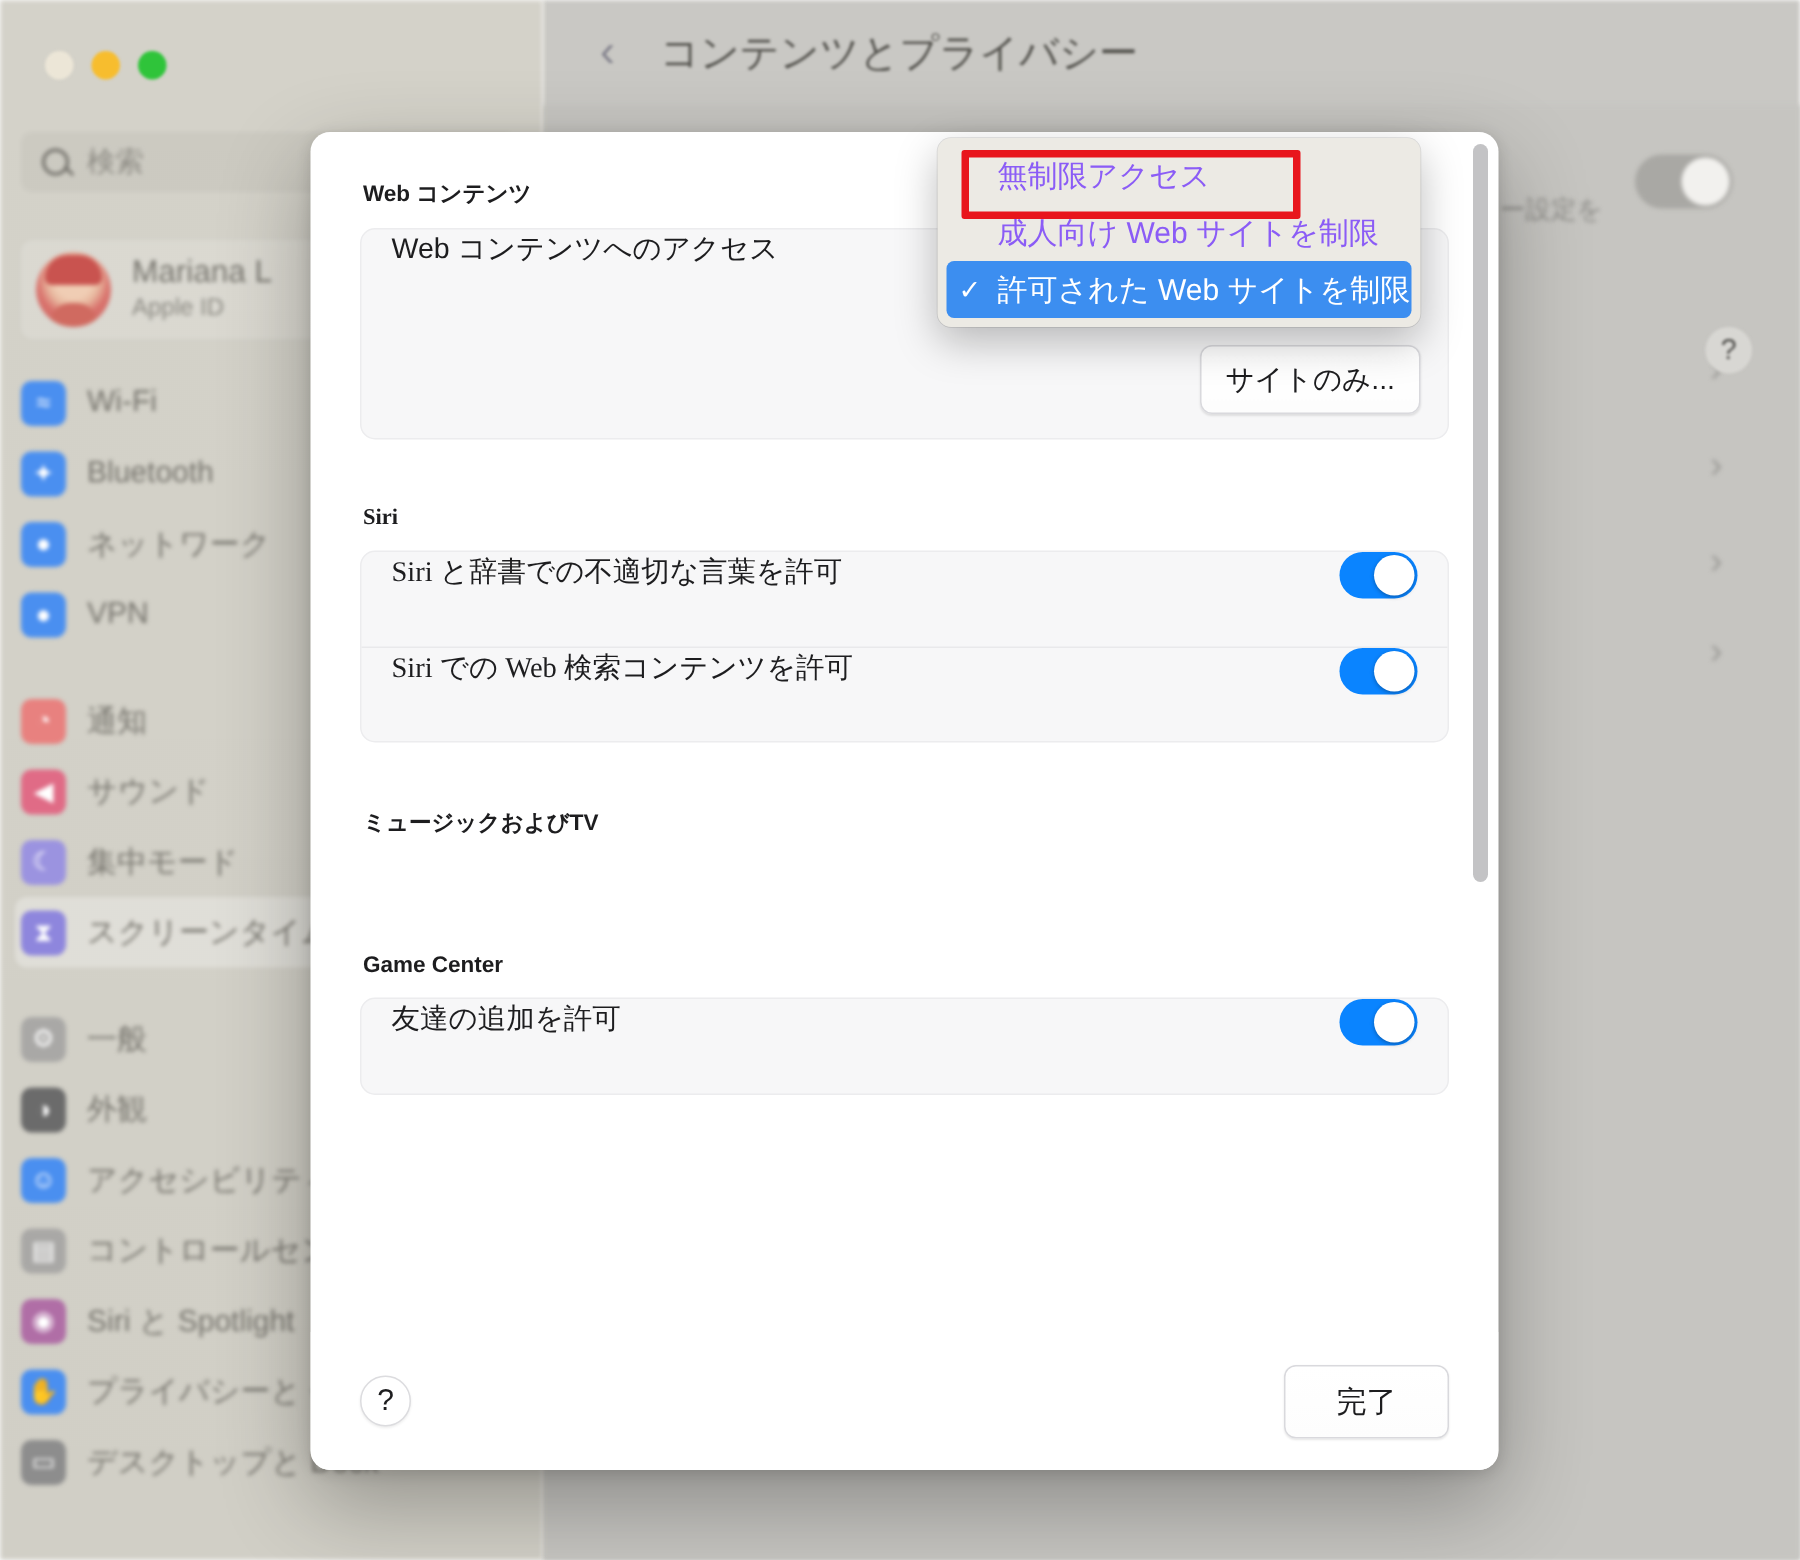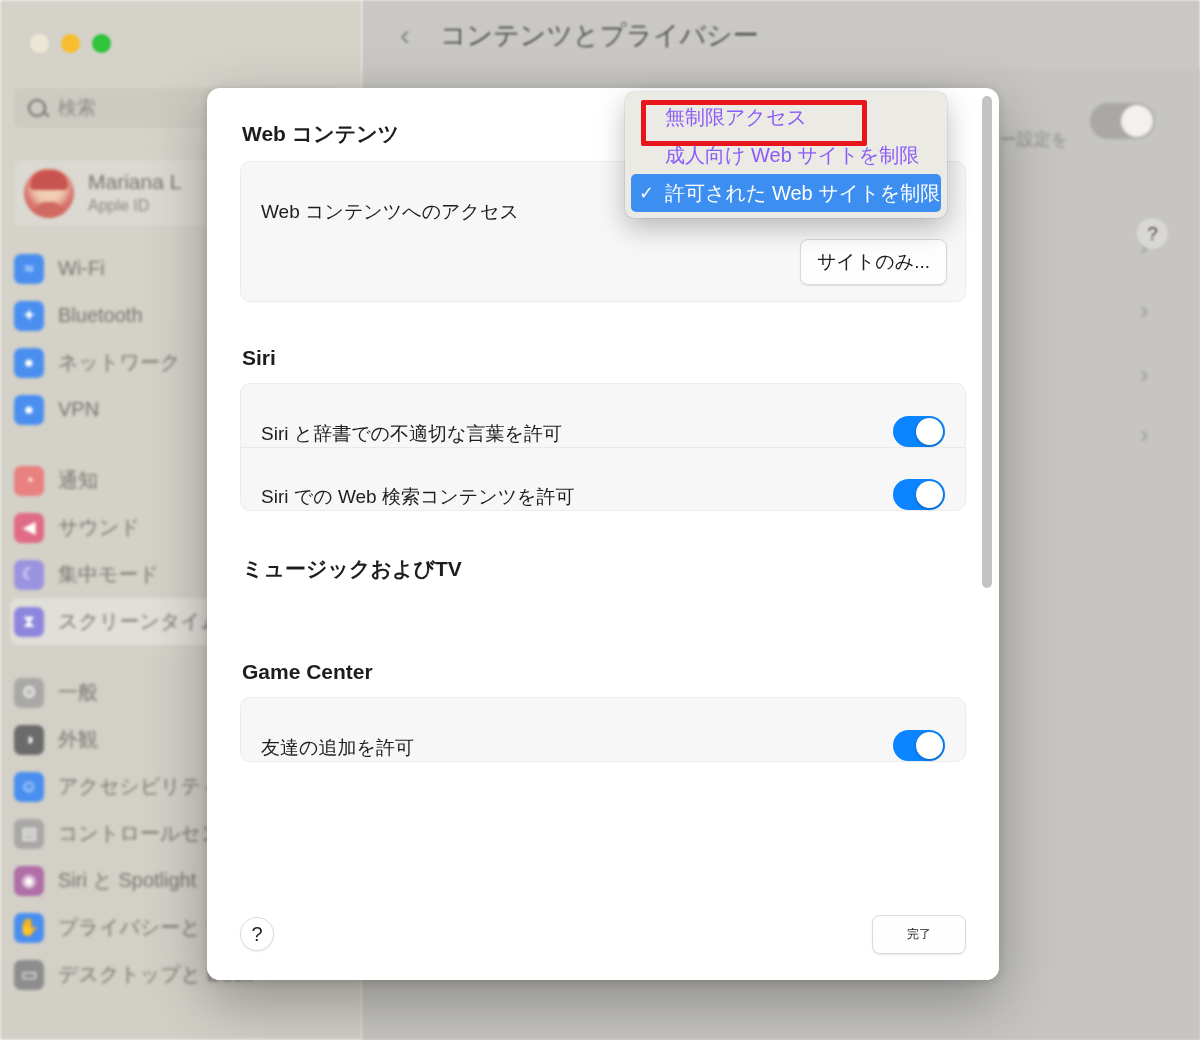--- a/index.html
+++ b/index.html
@@ -89,24 +89,24 @@
 
   
   .sheet {
     position: absolute; left: 207px; top: 88px; width: 792px; height: 892px;
     background: #ffffff; border-radius: 13px;
     box-shadow: 0 22px 60px rgba(0,0,0,0.30), 0 2px 10px rgba(0,0,0,0.14);
     overflow: hidden;
   }
   .sheet-scroll { position: absolute; left: 0; top: 0; width: 792px; height: 800px; overflow: hidden; }
 
-  .sec-title { font-size: 21px; font-weight: bold; color: #1d1d1f; padding: 0 0 13px 2px; }
+  .sec-title { font-size: 15px; font-weight: bold; color: #1d1d1f; padding: 0 0 13px 2px; }
   .sec { margin: 0 33px; }
   .card { background: #f7f7f8; border-radius: 10px; border: 1px solid #ececee; }
-  .row { display:flex; align-items:flex-end; justify-content: space-between; min-height: 63px; padding: 0 20px; }
+  .row { display:flex; align-items:flex-start; justify-content: space-between; min-height: 63px; padding: 0 20px; }
   .row + .row { border-top: 1px solid #e9e9eb; }
   .row-label { font-size: 19px; color: #1d1d1f; }
 
   .toggle { width: 52px; height: 31px; border-radius: 16px; background: #0a84ff; position: relative; flex: 0 0 auto; }
   .toggle::after { content:""; position:absolute; right:2px; top:2px; width:27px; height:27px; border-radius:50%;
     background:#fff; box-shadow: 0 1px 3px rgba(0,0,0,0.3); }
 
   .customize-wrap { display:flex; justify-content:flex-end; padding: 14px 18px 16px 0; }
   .btn {
     background: linear-gradient(180deg,#ffffff,#fdfdfd); border: 1px solid #d9d9dd;
@@ -117,21 +117,21 @@
   .sheet-footer {
     position: absolute; left: 0; bottom: 0; width: 792px; height: 92px;
     background: #ffffff; display:flex; align-items:center; justify-content: space-between;
     padding: 0 33px;
   }
   .help-btn {
     width: 34px; height: 34px; border-radius: 50%; background:#fff; border:1px solid #dcdcdf;
     display:flex; align-items:center; justify-content:center; font-size:20px; color:#1d1d1f;
     box-shadow: 0 1px 2px rgba(0,0,0,0.08);
   }
-  .done-btn { padding: 10px 34px; font-size: 12px; }
+  .done-btn { padding: 10px 34px; font-size: 20px; }
 
   .sheet-scrollbar {
     position: absolute; right: 7px; top: 8px; width: 10px; height: 784px;
   }
   .sheet-thumb {
     position: absolute; left: 0; top: 0; width: 10px; height: 492px;
     background: #c3c3c5; border-radius: 5px;
   }
 
   
@@ -267,21 +267,21 @@
           <div class="sec-title">Web コンテンツ</div>
           <div class="card">
             <div class="row">
               <span class="row-label">Web コンテンツへのアクセス</span>
             </div>
             <div class="customize-wrap">
               <button class="btn">サイトのみ...</button>
             </div>
           </div>
         </div>
-        <div class="sec" style="margin-top: 44px;">
+        <div class="sec" style="margin-top: 44px; font-family: Liberation Serif, serif;">
           <div class="sec-title">Siri</div>
           <div class="card">
             <div class="row">
               <span class="row-label">Siri と辞書での不適切な言葉を許可</span>
               <span class="toggle"></span>
             </div>
             <div class="row">
               <span class="row-label">Siri での Web 検索コンテンツを許可</span>
               <span class="toggle"></span>
             </div>

